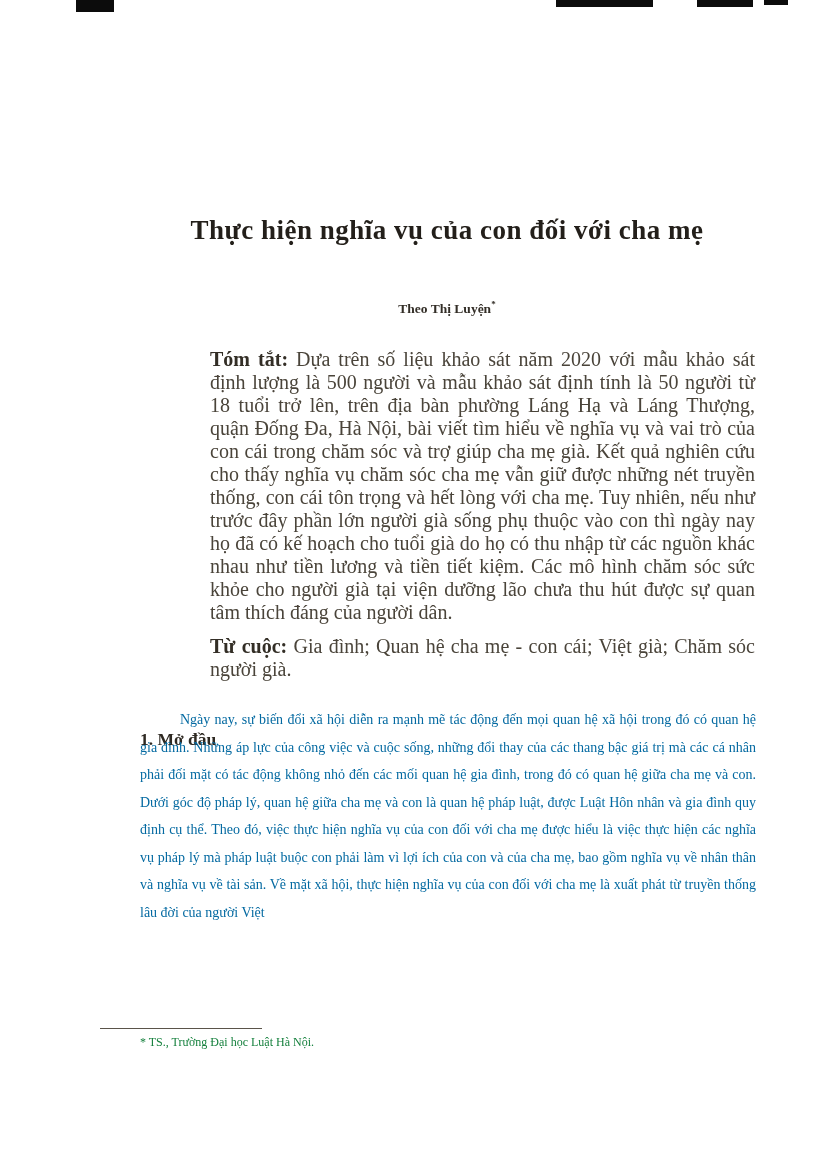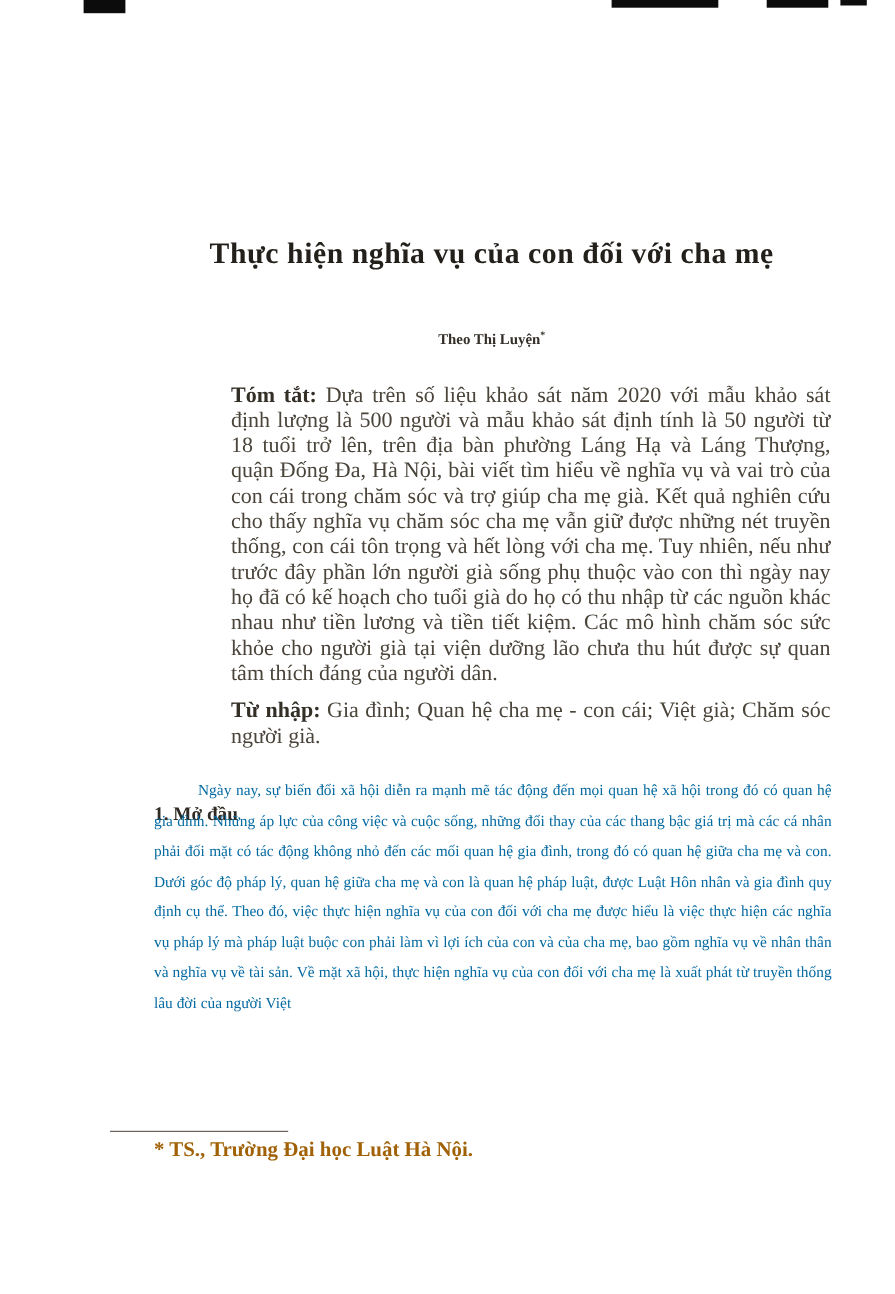--- a/index.html
+++ b/index.html
@@ -96,23 +96,22 @@
     top: 1028px;
     left: 100px;
     width: 162px;
     border-top: 1.5px solid #5a544a;
   }
   .footnote {
     position: absolute;
     top: 1035px;
     left: 100px;
     width: 500px;
-    font-size: 19px;
-    color: #a16207;
-    font-weight: bold;
+    font-size: 12px;
+    color: #15803d;
   }
   
   .fuzz {
     filter: blur(0.25px);
     padding-left: 40px;
   }
 </style>
 </head>
 <body>
 
@@ -125,21 +124,21 @@
 
   <h1 class="title fuzz">Thực hiện nghĩa vụ của con đối với cha mẹ</h1>
 
   <div class="author fuzz">
     <span>Theo Thị Luyện</span><sup>*</sup>
   </div>
 
   <div class="abstract-block fuzz">
     <p><span class="label-bold">Tóm tắt: </span><span>Dựa trên số liệu khảo sát năm 2020 với mẫu khảo sát định lượng là 500 người và mẫu khảo sát định tính là 50 người từ 18 tuổi trở lên, trên địa bàn phường Láng Hạ và Láng Thượng, quận Đống Đa, Hà Nội, bài viết tìm hiểu về nghĩa vụ và vai trò của con cái trong chăm sóc và trợ giúp cha mẹ già. Kết quả nghiên cứu cho thấy nghĩa vụ chăm sóc cha mẹ vẫn giữ được những nét truyền thống, con cái tôn trọng và hết lòng với cha mẹ. Tuy nhiên, nếu như trước đây phần lớn người già sống phụ thuộc vào con thì ngày nay họ đã có kế hoạch cho tuổi già do họ có thu nhập từ các nguồn khác nhau như tiền lương và tiền tiết kiệm. Các mô hình chăm sóc sức khỏe cho người già tại viện dưỡng lão chưa thu hút được sự quan tâm thích đáng của người dân.</span></p>
 
-    <p><span class="label-bold">Từ nhập: </span><span>Gia đình; Quan hệ cha mẹ - con cái; Việt già; Chăm sóc người già.</span></p>
+    <p><span class="label-bold">Từ cuộc: </span><span>Gia đình; Quan hệ cha mẹ - con cái; Việt già; Chăm sóc người già.</span></p>
 
   </div>
 
   <div class="section-heading fuzz">1. Mở đầu</div>
 
   <div class="body-text fuzz">
     <p>Ngày nay, sự biến đổi xã hội diễn ra mạnh mẽ tác động đến mọi quan hệ xã hội trong đó có quan hệ gia đình. Những áp lực của công việc và cuộc sống, những đổi thay của các thang bậc giá trị mà các cá nhân phải đối mặt có tác động không nhỏ đến các mối quan hệ gia đình, trong đó có quan hệ giữa cha mẹ và con. Dưới góc độ pháp lý, quan hệ giữa cha mẹ và con là quan hệ pháp luật, được Luật Hôn nhân và gia đình quy định cụ thể. Theo đó, việc thực hiện nghĩa vụ của con đối với cha mẹ được hiểu là việc thực hiện các nghĩa vụ pháp lý mà pháp luật buộc con phải làm vì lợi ích của con và của cha mẹ, bao gồm nghĩa vụ về nhân thân và nghĩa vụ về tài sản. Về mặt xã hội, thực hiện nghĩa vụ của con đối với cha mẹ là xuất phát từ truyền thống lâu đời của người Việt</p>
   </div>
 
   <div class="footnote-rule"></div>

